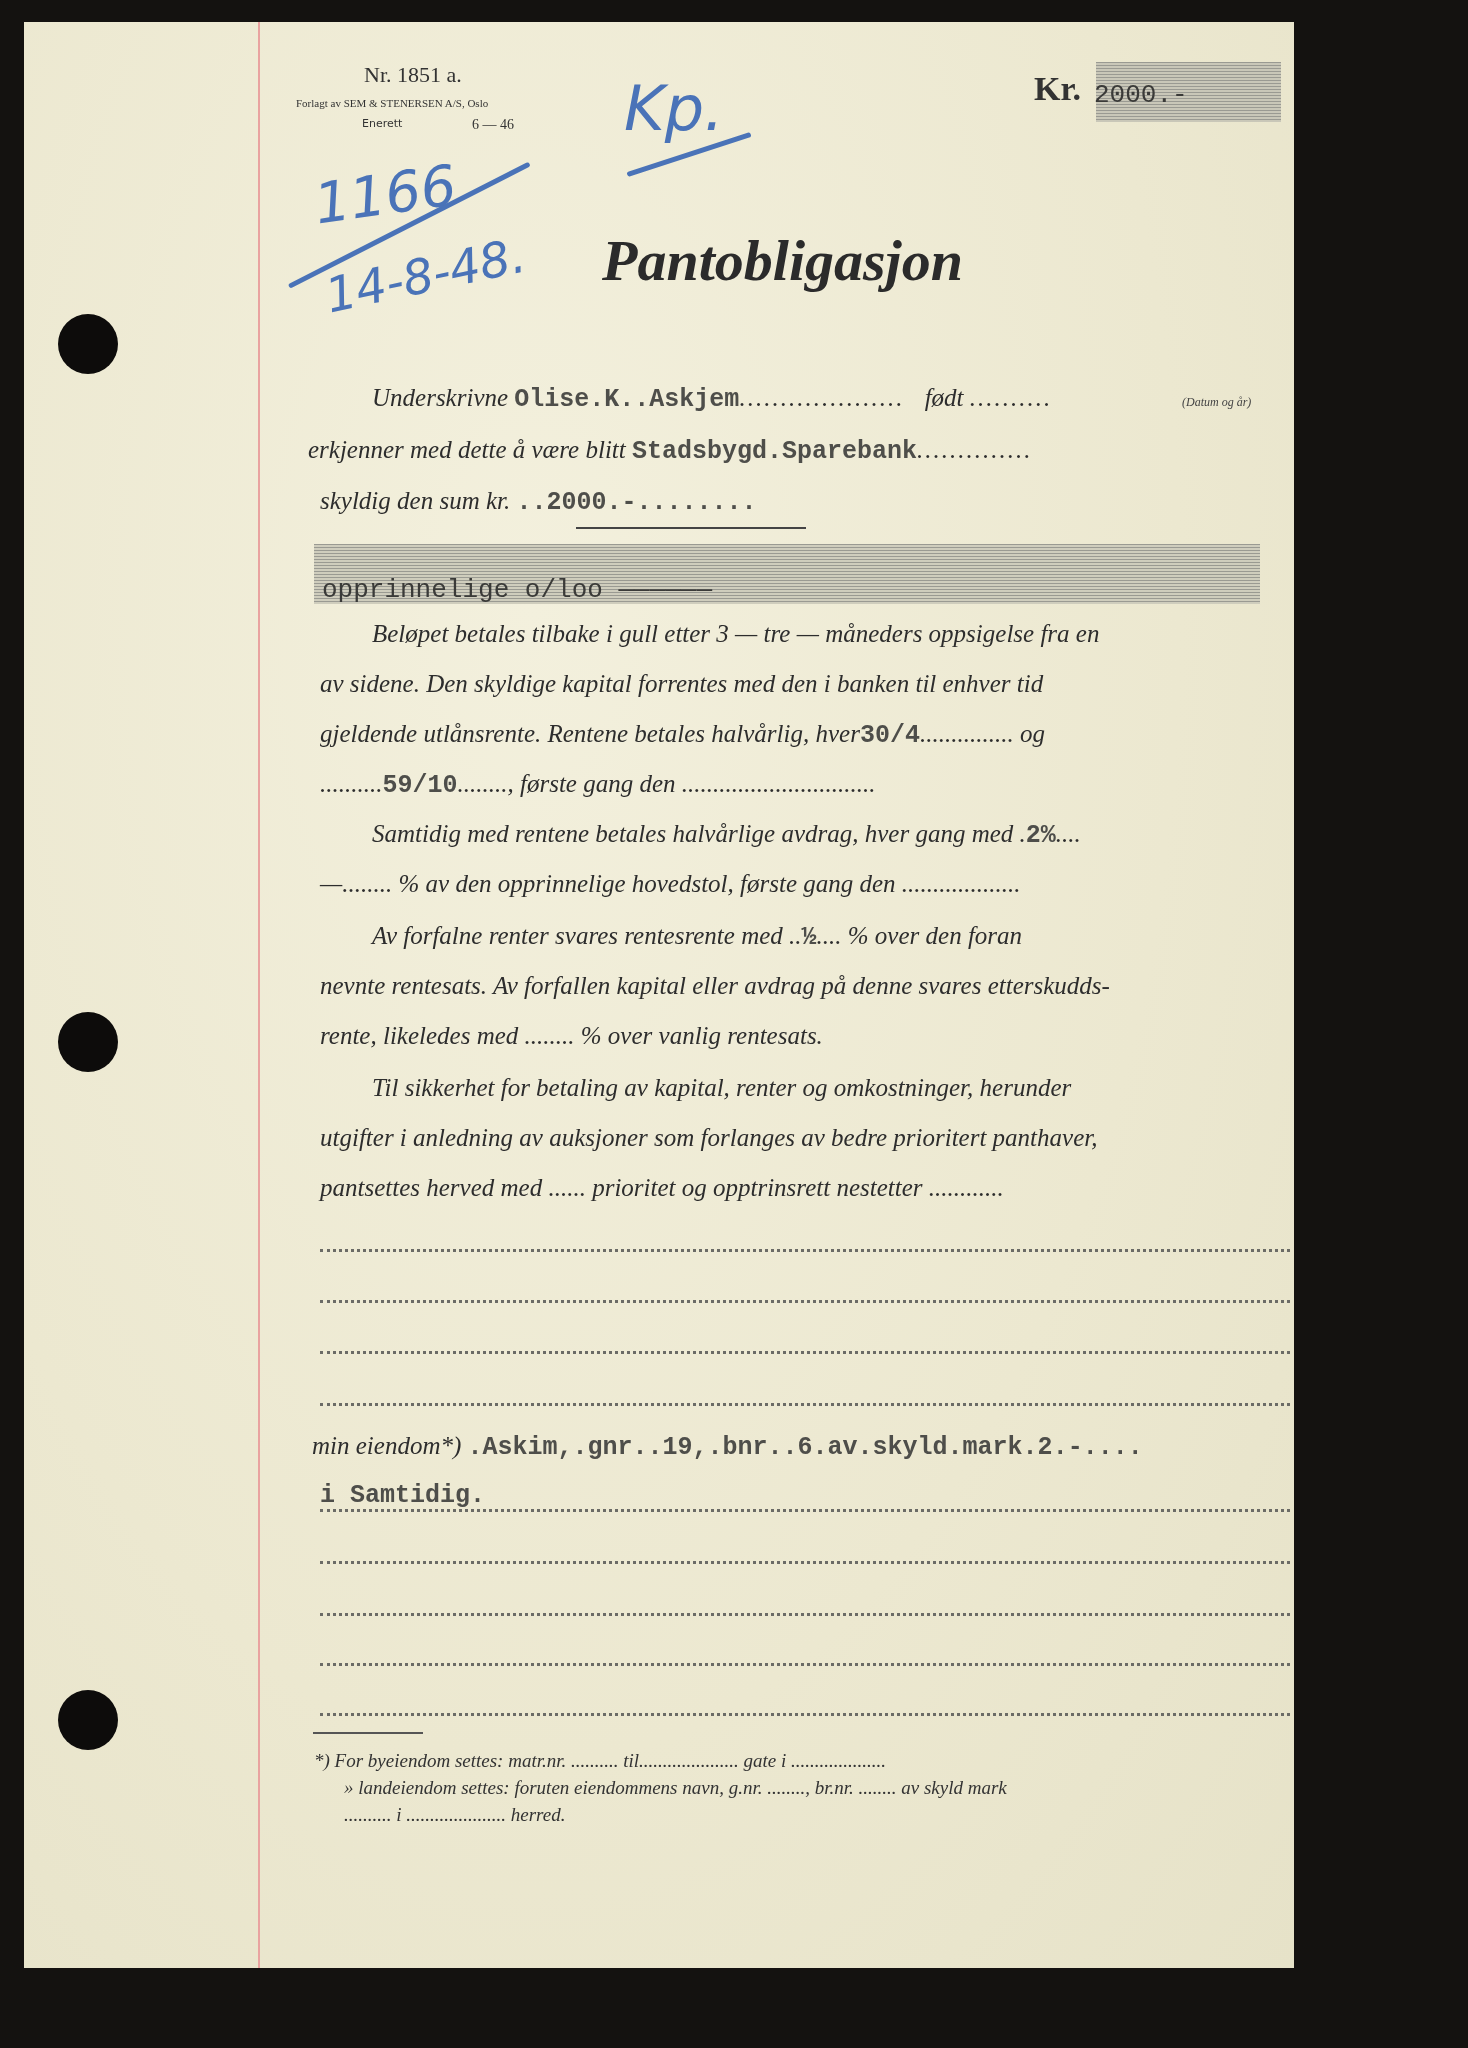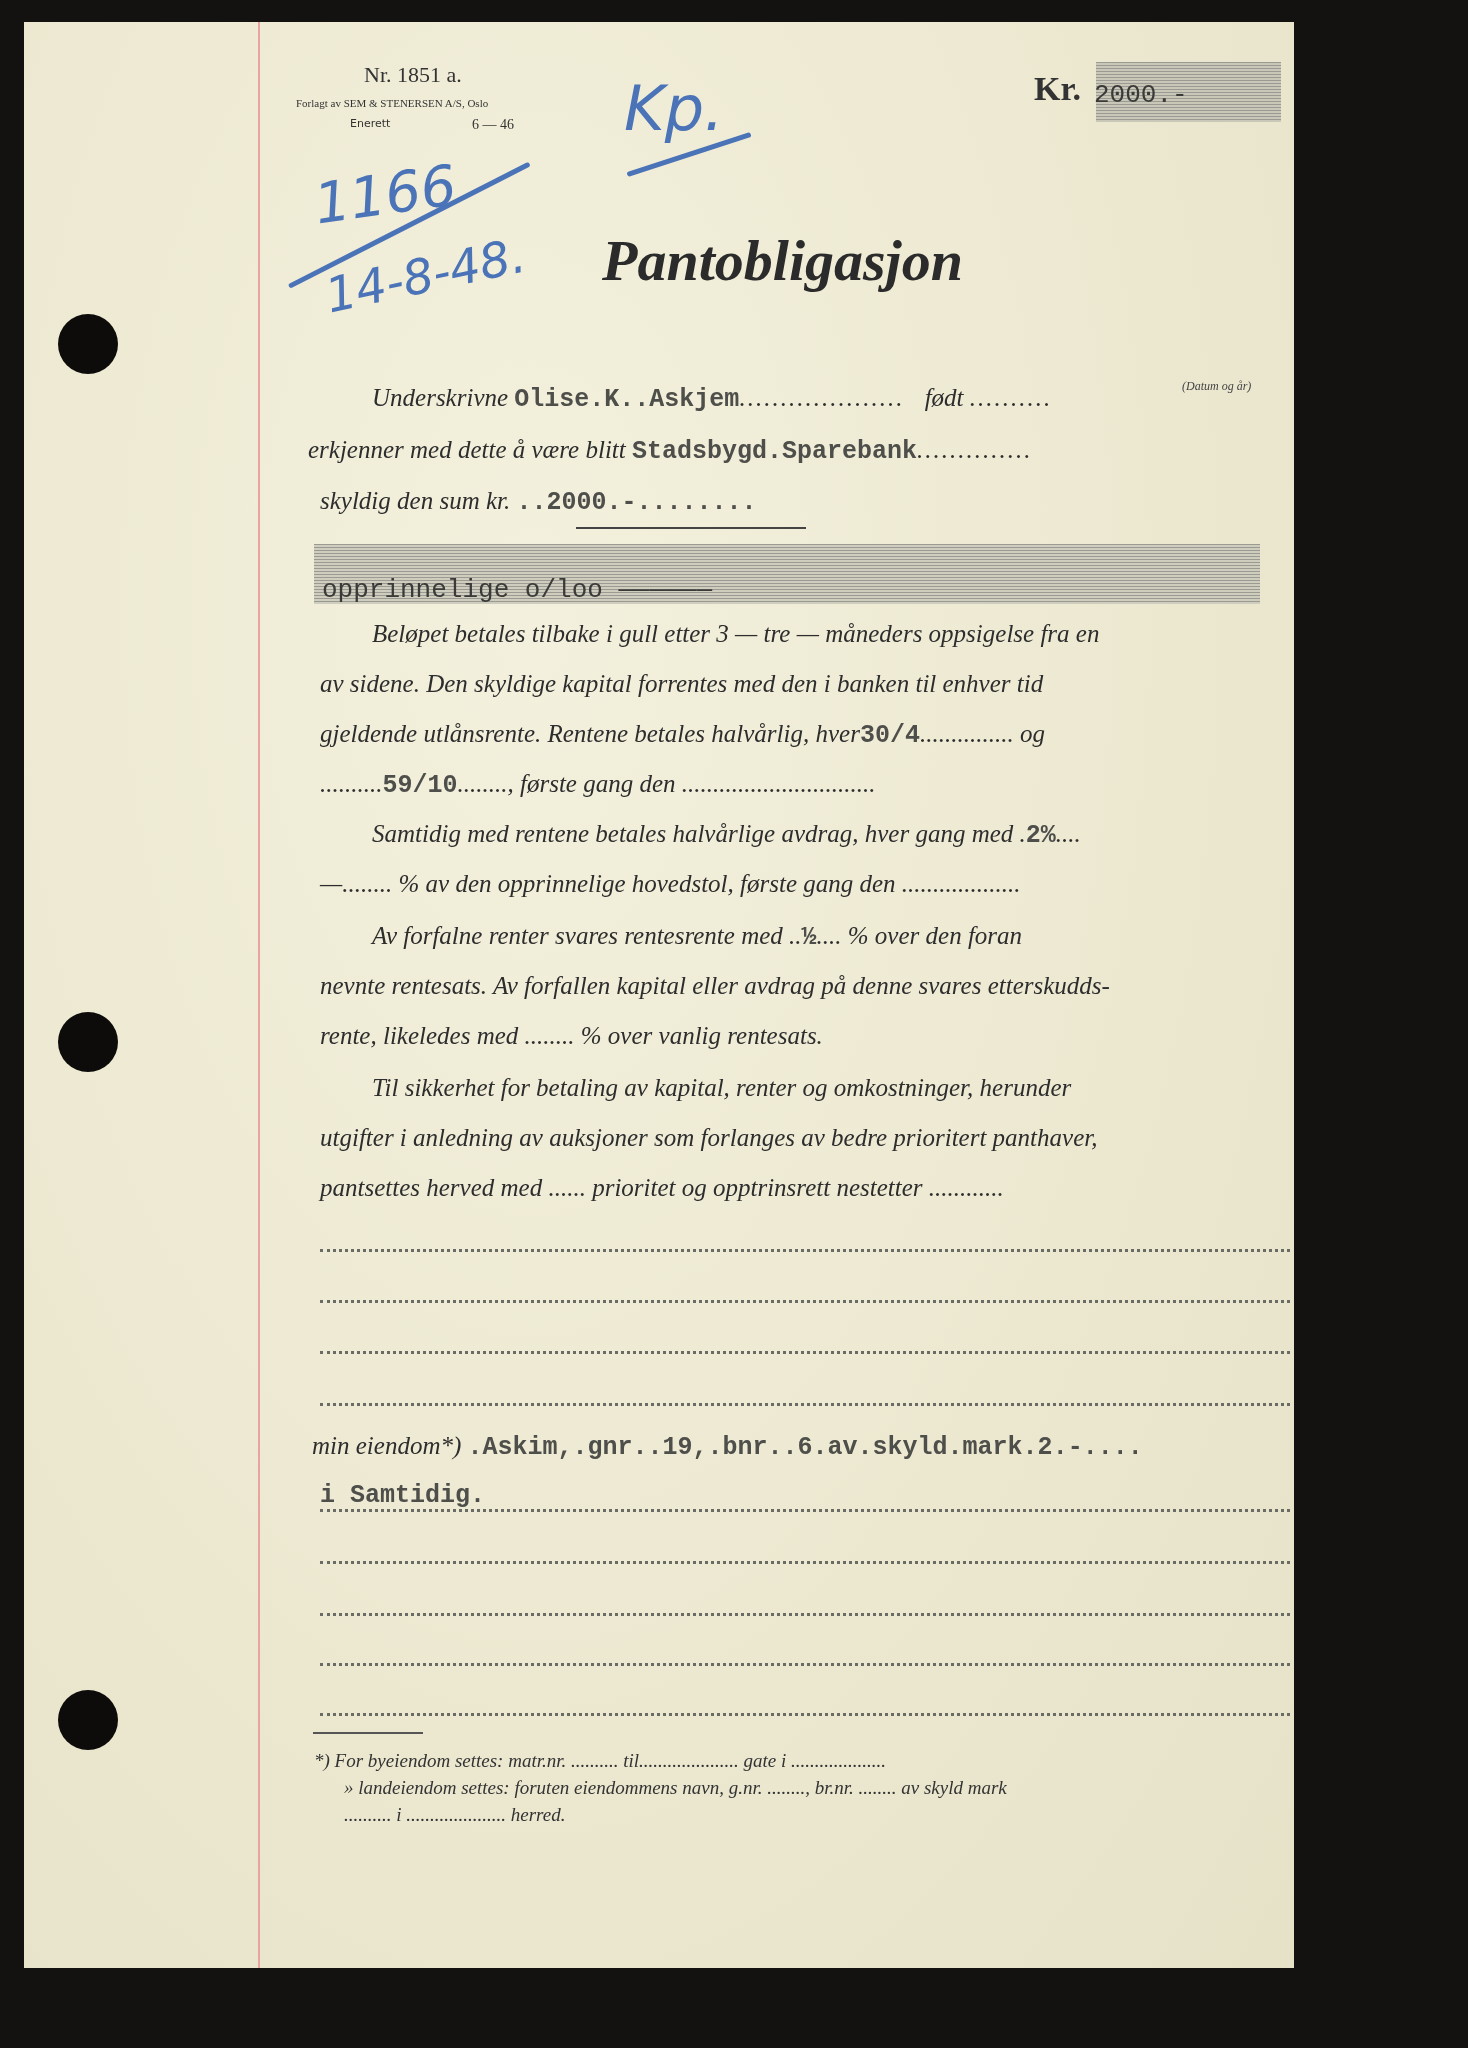--- a/index.html
+++ b/index.html
@@ -10,36 +10,36 @@
   .page {
     position:absolute; left:24px; top:22px; width:1270px; height:1946px;
     background:#efecd6;
     background-image: radial-gradient(ellipse at 40% 30%, #f3f0dd 0%, #ece8d0 60%, #e6e2c8 100%);
   }
   .margin-line { position:absolute; left:234px; top:0; width:2px; height:100%; background:#e9a3a0; }
   .hole { position:absolute; left:34px; width:60px; height:60px; border-radius:50%; background:#0d0c0b; }
   .abs { position:absolute; white-space:nowrap; }
   .form-no { left:340px; top:40px; font-size:22px; color:#333; }
   .publisher { left:272px; top:75px; font-family:Liberation Serif, serif; font-size:11px; color:#333; }
-  .publisher2 { left:326px; top:95px; font-family:"DejaVu Sans", sans-serif; font-size:11px; color:#333; }
+  .publisher2 { left:338px; top:95px; font-family:"DejaVu Sans", sans-serif; font-size:11px; color:#333; }
   .pubdate { left:448px; top:95px; font-size:14px; color:#333; }
   .hand { color:#4a73b8; font-family:"DejaVu Sans", sans-serif; font-style:italic; }
   .h-num { left:290px; top:140px; font-size:56px; transform:rotate(-8deg); }
   .h-date { left:290px; top:210px; font-size:48px; transform:rotate(-12deg); }
   .h-init { left:600px; top:50px; font-size:62px; }
   .h-init-line { left:600px; top:130px; width:130px; height:5px; background:#4a73b8; border-radius:3px; transform:rotate(-18deg); }
   .kr-label { left:1010px; top:48px; font-size:34px; font-weight:bold; color:#333; }
   .kr-box { left:1072px; top:40px; width:185px; height:60px;
     background: repeating-linear-gradient(to bottom, #9a9a92 0 1px, #c9c7b8 1px 3px); }
   .kr-val { left:1070px; top:58px; font-family:"Liberation Mono", monospace; font-size:26px; color:#3a3a38; }
   .title { left:578px; top:205px; font-size:58px; font-style:italic; font-weight:bold; color:#2b2b2b; }
   .line { font-size:25px; font-style:italic; color:#2d2d2d; }
   .typed { font-family:"Liberation Mono", monospace; font-style:normal; color:#4e4e4a; font-weight:bold; }
   .dots { letter-spacing:2px; }
-  .small-note { left:1158px; top:357px; font-size:12px; font-style:italic; color:#444; }
+  .small-note { left:1158px; top:373px; font-size:12px; font-style:italic; color:#444; }
   .words-box { left:290px; top:522px; width:946px; height:60px;
     background: repeating-linear-gradient(to bottom, #9a9a92 0 1px, #cfcdbd 1px 3px); }
   .words-val { left:298px; top:553px; font-family:"Liberation Mono", monospace; font-size:26px; color:#3a3a38; }
   .underline { left:552px; top:505px; width:230px; height:2px; background:#444; }
   .footnote-rule { left:289px; top:1710px; width:110px; height:2px; background:#555; }
   .fn { font-size:19px; font-style:italic; color:#333; }
   .dotline { left:296px; width:970px; border-bottom:3px dotted #6b6b66; height:1px; }
 </style>
 </head>
 <body>

